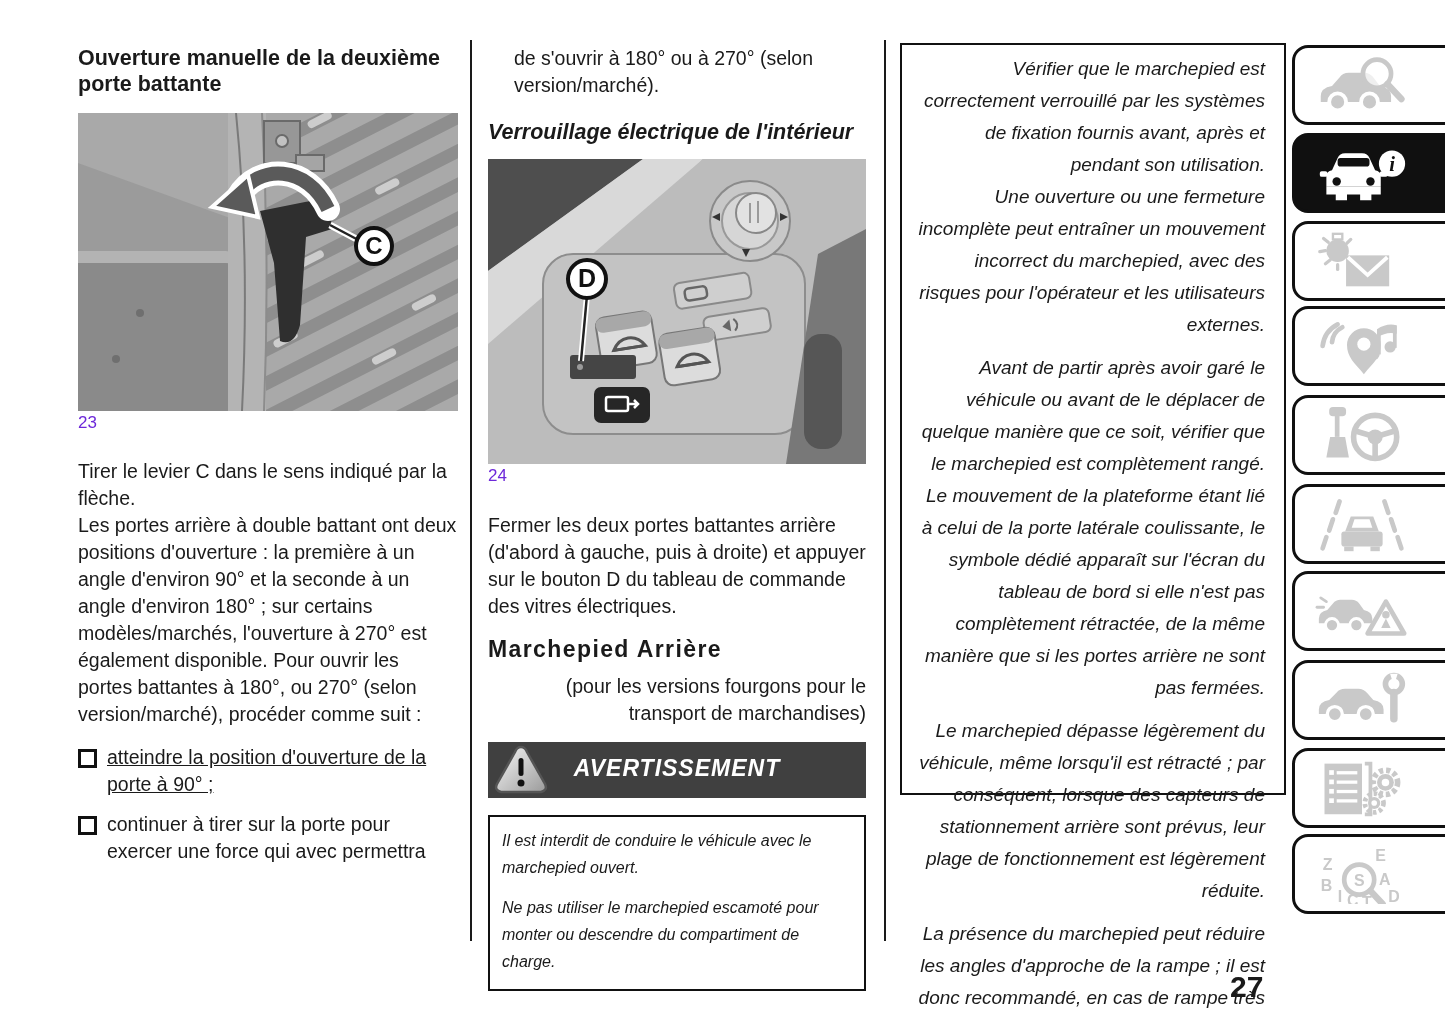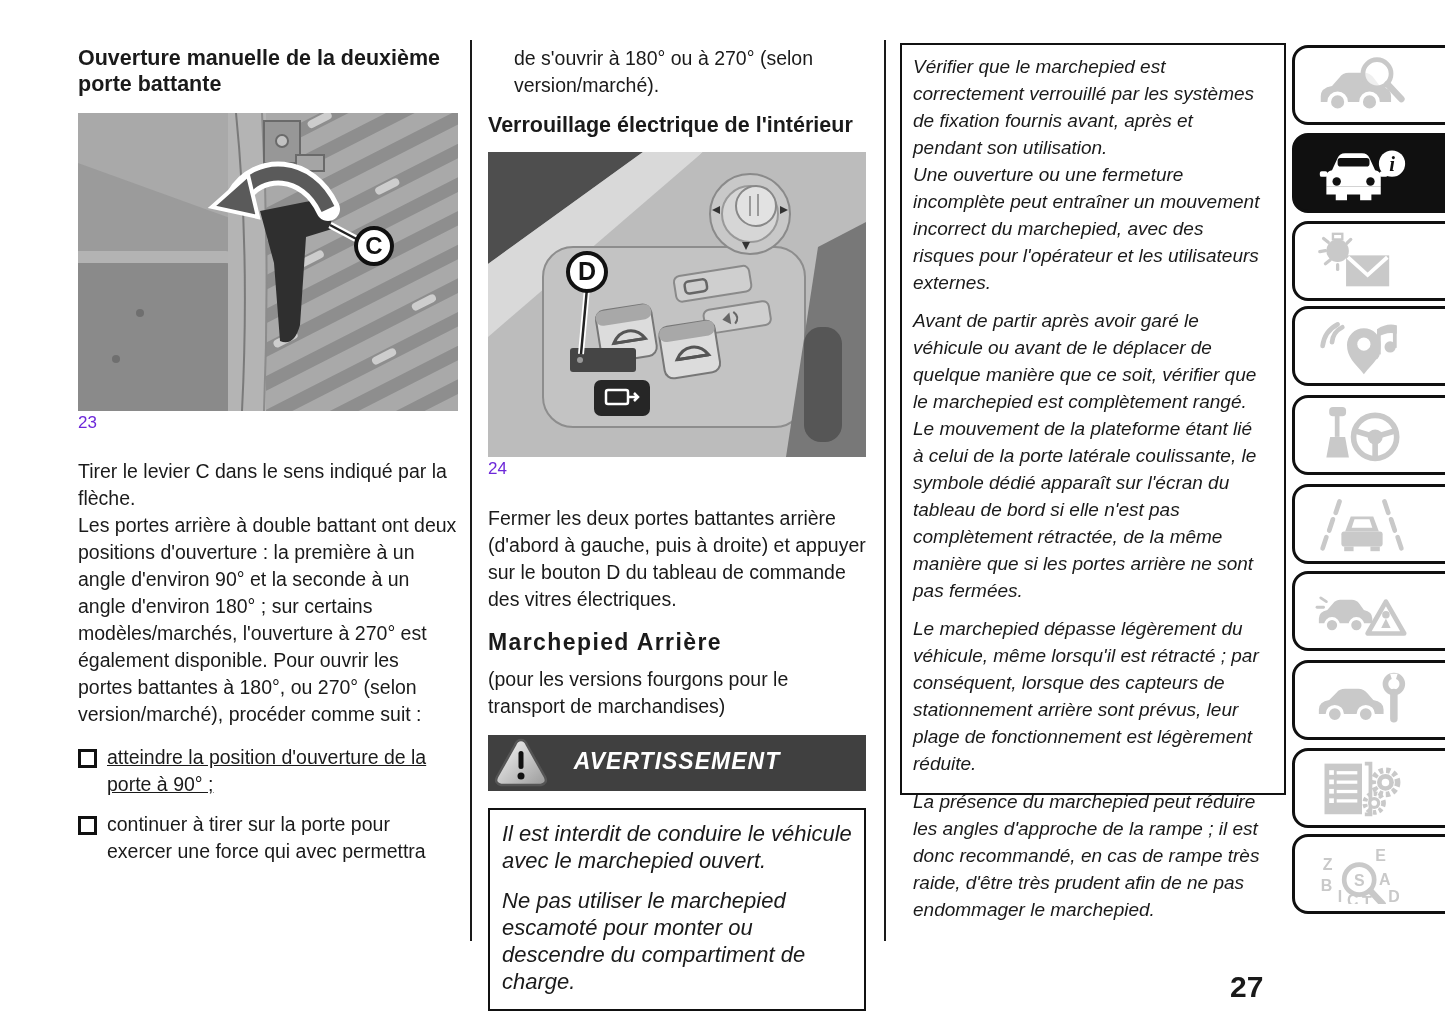--- a/index.html
+++ b/index.html
@@ -20,41 +20,41 @@
   figure{margin:0;}
   .fig-wrap{margin-top:16px;}
   .fig-wrap svg{display:block;}
   figcaption{font-size:17px;margin-top:2px;color:#6d28d9;}
 
   .para-block{margin-top:25px;}
   .bullet{display:flex;margin-top:13px;font-size:19.5px;line-height:27px;}
   .bullet .sq{flex:0 0 auto;width:13px;height:13px;border:3.5px solid #111;margin:5px 10px 0 0;}
 
   .cont-indent{padding-left:26px;}
-  #mid-heading{margin-top:13px;}
+  #mid-heading{margin-top:20px;font-style:italic;}
   .fig-wrap-mid{margin-top:14px;}
   #mid-para{margin-top:26px;}
   h2.chapter{font-size:23px;font-weight:bold;letter-spacing:1.4px;margin:16px 0 0 0;}
-  #mid-subtitle{margin-top:10px;}
+  #mid-subtitle{margin-top:10px;text-align:right;}
 
   .warn-banner{position:relative;margin-top:15px;height:56px;background:#404040;}
   .warn-banner svg{position:absolute;left:5px;top:2px;}
   .warn-banner .warn-label{
     position:absolute;left:0;right:0;top:13px;text-align:center;
     color:#ffffff;font-weight:bold;font-style:italic;font-size:23px;letter-spacing:1px;
   }
   .warn-box{margin-top:17px;border:2px solid #111;padding:10px 12px 14px 12px;}
-  .warn-box p{font-style:italic;font-size:22px;line-height:27px;margin:0;}
+  .warn-box p{font-style:italic;font-size:16px;line-height:27px;margin:0;}
   .warn-box p + p{margin-top:13px;}
 
   #caution-box{
     position:absolute;left:900px;top:43px;width:386px;height:752px;box-sizing:border-box;
     border:2px solid #111;padding:8px 11px;
   }
-  #caution-box p{font-style:italic;font-size:19px;line-height:27px;margin:0 8px 11px 0;white-space:pre-line;}
+  #caution-box p{font-style:italic;font-size:19px;line-height:32px;margin:0 8px 11px 0;white-space:pre-line;text-align:right;}
 
   
   .tab{
     position:absolute;left:1292px;width:168px;height:80px;background:#fff;
     border:3px solid #101010;border-radius:16px;box-sizing:border-box;
     display:flex;align-items:center;padding-left:12px;
   }
   .tab.active{background:#101010;}
   .tab svg{display:block;}
 

